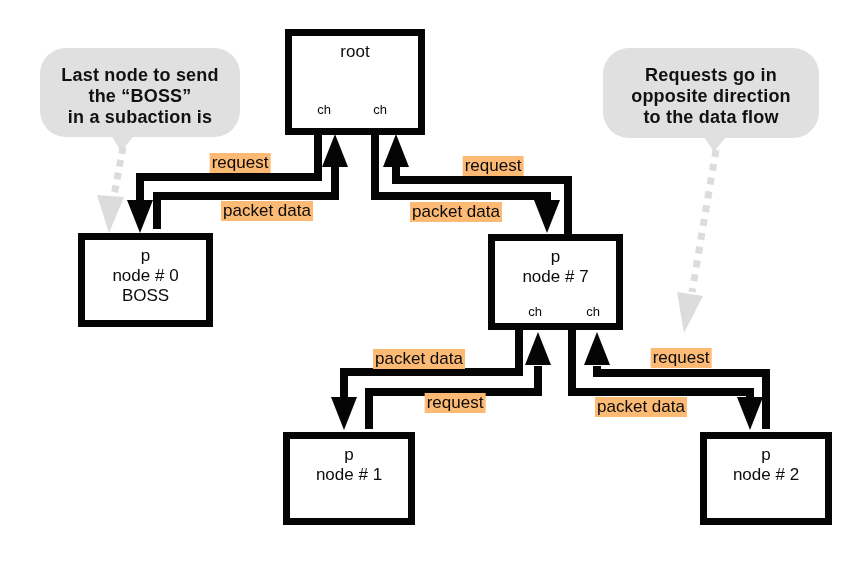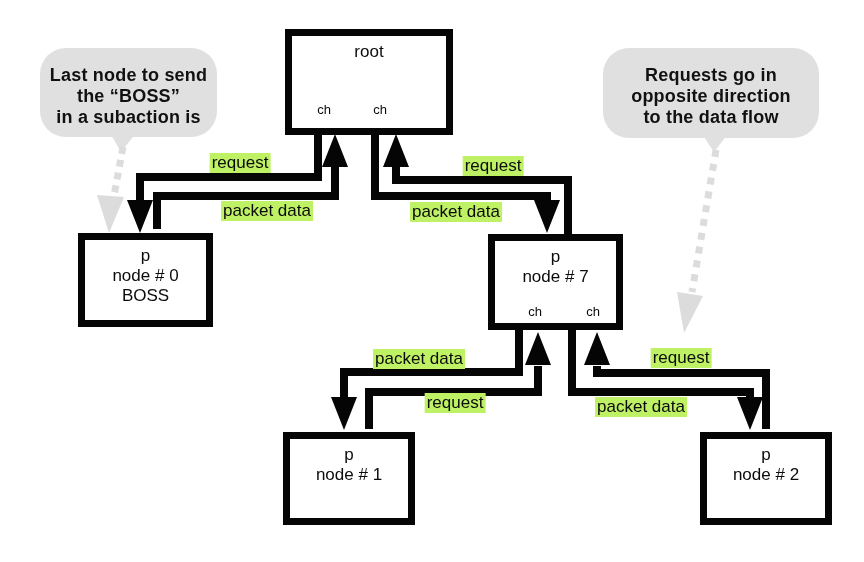--- a/index.html
+++ b/index.html
@@ -10,21 +10,21 @@
   #arrow-layer{position:absolute;left:0;top:0;width:864px;height:562px;}
   .node{
     position:absolute;box-sizing:border-box;background:#ffffff;
     border:7px solid #050505;text-align:center;
   }
   .node-text{padding-top:6px;font-size:17px;line-height:20px;white-space:nowrap;}
   .node-text span{display:block;}
   .ch{position:absolute;transform:translateX(-50%);font-size:13px;line-height:20px;}
   .lbl{
     position:absolute;transform:translateX(-50%);font-size:17px;line-height:20px;
-    white-space:nowrap;background:#bef264;padding:0 2px;
+    white-space:nowrap;background:#fdba74;padding:0 2px;
   }
   .callout{
     position:absolute;box-sizing:border-box;background:#e0e0e0;border-radius:26px;
     text-align:center;font-weight:bold;font-size:18px;line-height:21px;
     letter-spacing:0.2px;color:#111111;padding-top:17px;
   }
   .callout span{display:block;}
 </style>
 </head>
 <body>
@@ -54,21 +54,21 @@
     <polygon points="331,397 357,397 344,430" fill="#050505"></polygon>
     <path d="M369 429 V392 H538 V366" stroke="#050505" stroke-width="8" fill="none"></path>
     <polygon points="525,365 551,365 538,332" fill="#050505"></polygon>
 
     <path d="M766 429 V373 H597 V366" stroke="#050505" stroke-width="8" fill="none"></path>
     <polygon points="584,365 610,365 597,332" fill="#050505"></polygon>
     <path d="M572 326 V392 H750 V398" stroke="#050505" stroke-width="8" fill="none"></path>
     <polygon points="737,397 763,397 750,430" fill="#050505"></polygon>
   </svg>
 
-  <div class="node" style="left:285px;top:29px;width:168px;height:106px;">
+  <div class="node" style="left:285px;top:29px;width:140px;height:106px;">
     <div class="node-text">
       <span>root</span>
     </div>
     <span class="ch" style="left:32px;top:64px;">ch</span>
     <span class="ch" style="left:88px;top:64px;">ch</span>
   </div>
 
   <div class="node" style="left:78px;top:233px;width:135px;height:94px;">
     <div class="node-text">
       <span>p</span>
@@ -102,21 +102,21 @@
 
   <span class="lbl" style="left:240px;top:153px;">request</span>
   <span class="lbl" style="left:267px;top:201px;">packet data</span>
   <span class="lbl" style="left:493px;top:156px;">request</span>
   <span class="lbl" style="left:456px;top:202px;">packet data</span>
   <span class="lbl" style="left:419px;top:349px;">packet data</span>
   <span class="lbl" style="left:455px;top:393px;">request</span>
   <span class="lbl" style="left:681px;top:348px;">request</span>
   <span class="lbl" style="left:641px;top:397px;">packet data</span>
 
-  <div class="callout" style="left:40px;top:48px;width:177px;height:89px;">
+  <div class="callout" style="left:40px;top:48px;width:200px;height:89px;">
     <span>Last node to send</span>
     <span>the “BOSS”</span>
     <span>in a subaction is</span>
   </div>
 
   <div class="callout" style="left:603px;top:48px;width:216px;height:90px;">
     <span>Requests go in</span>
     <span>opposite direction</span>
     <span>to the data flow</span>
   </div>

